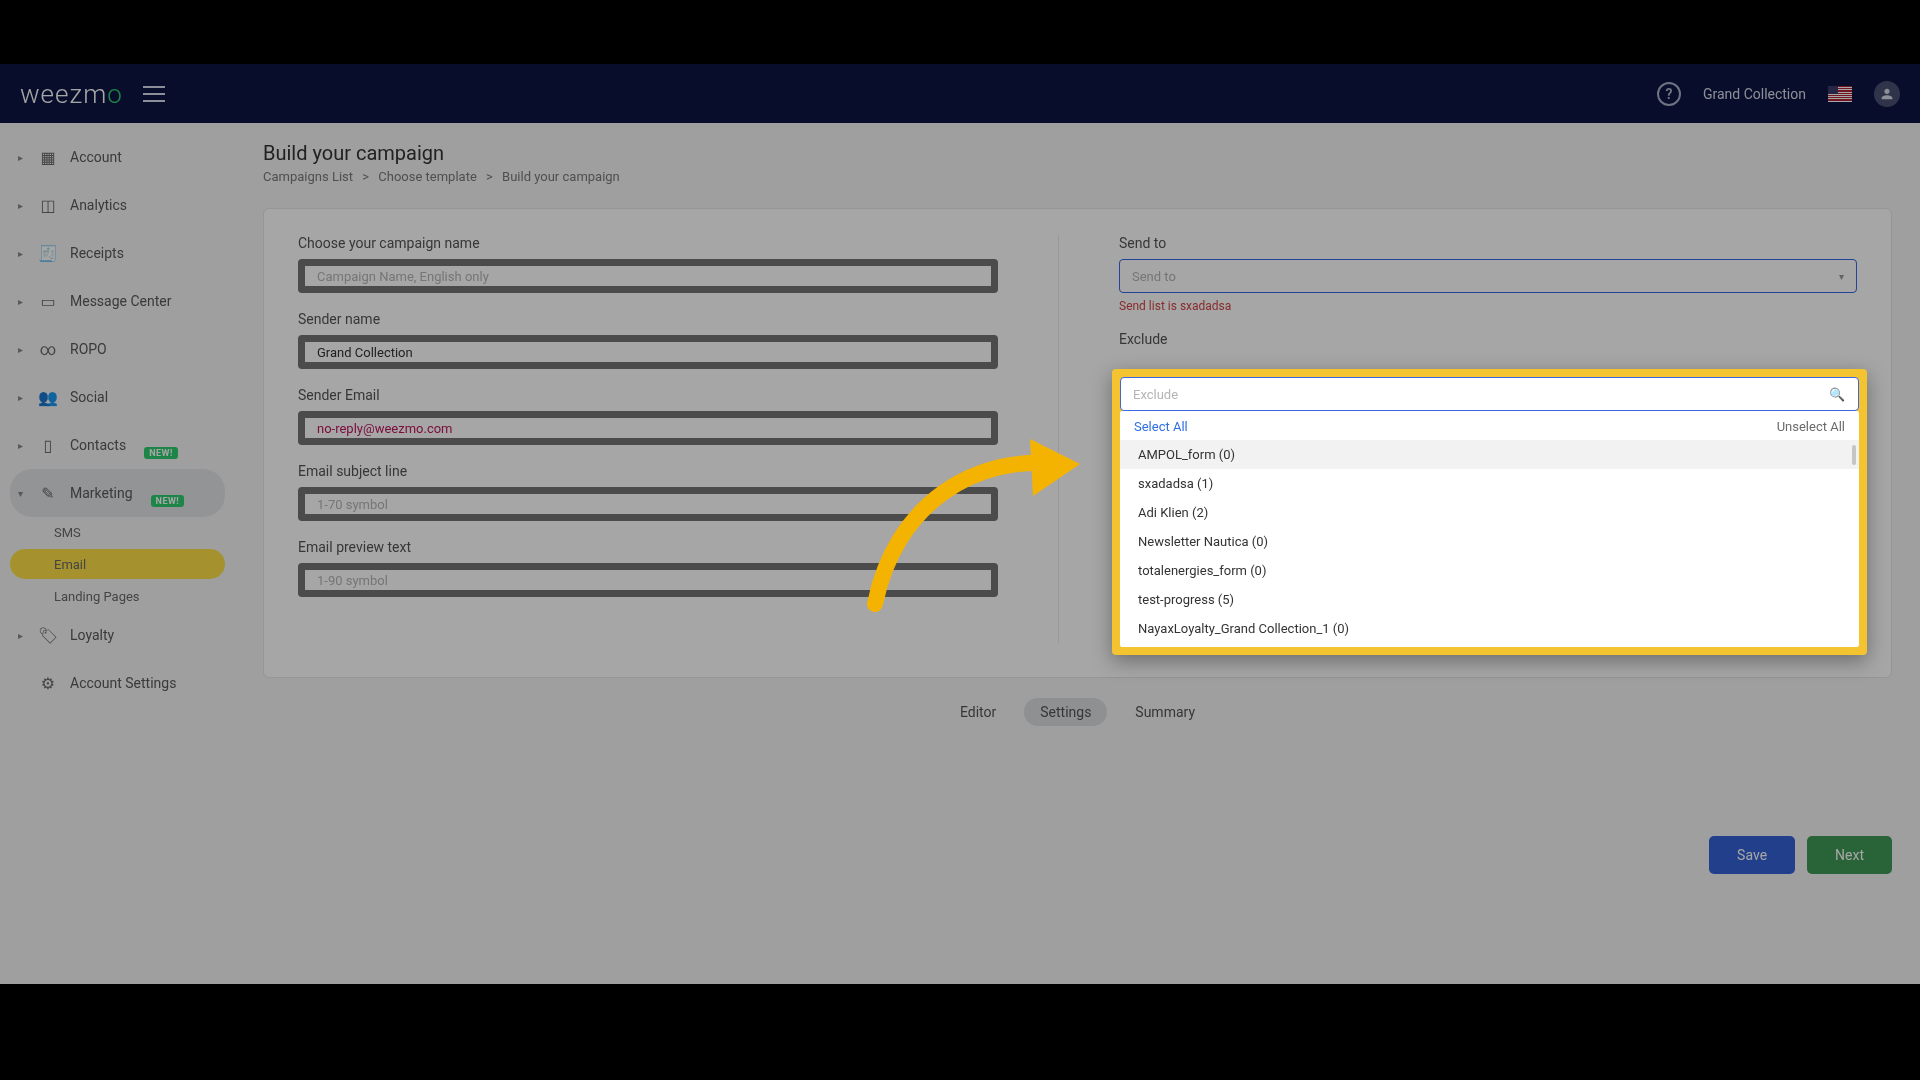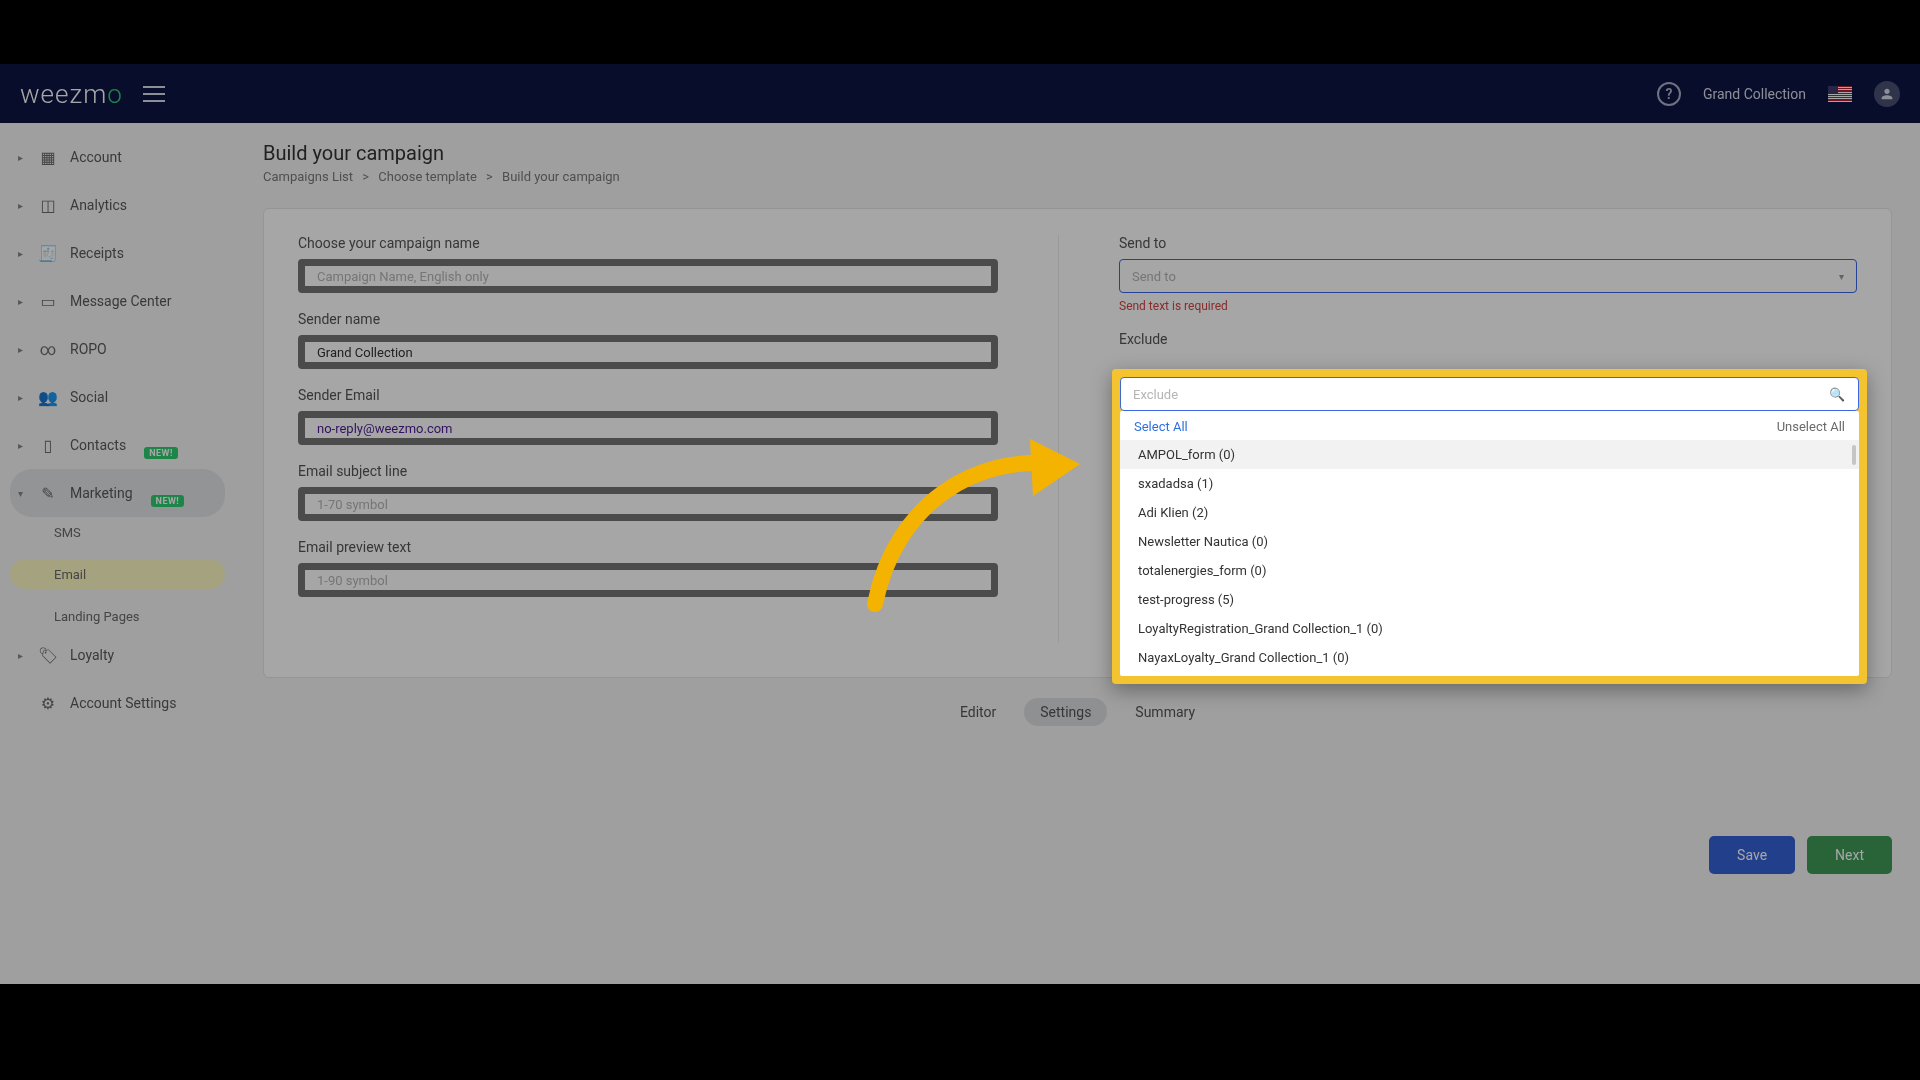--- a/index.html
+++ b/index.html
@@ -26,38 +26,38 @@
 .avatar-circle { width:26px; height:26px; border-radius:50%; background:#4a5173; display:flex; align-items:center; justify-content:center; }
 .avatar-circle svg{width:16px;height:16px;fill:#d8dce8;}
 
 
 .sidebar { position:absolute; top:59px; left:0; width:235px; bottom:0; background:#f4f4f4; padding-top:10px; font-size:14px; color:#5a5a5a; z-index:4; }
 .nav-item { display:flex; align-items:center; height:48px; padding:0 12px 0 18px; gap:12px; cursor:pointer; }
 .nav-item .caret { width:8px; font-size:10px; color:#888; }
 .nav-item .nicon { width:20px; text-align:center; color:#6a6a6a; font-size:16px; }
 .nav-item.active { background:#e2e3e7; border-radius:22px; margin:0 10px; padding-left:8px; }
 .nav-sub { padding-left:54px; height:30px; display:flex; align-items:center; font-size:13px; color:#6a6a6a; cursor:pointer; }
-.nav-sub.active { background:#fef9c3; border-radius:18px; margin:12px 10px; padding-left:44px; }
+.nav-sub.active { background:#fde047; border-radius:18px; margin:2px 10px; padding-left:44px; }
 .badge-new { background:#2ecc71; color:#fff; font-size:9px; font-weight:700; padding:1px 5px; border-radius:3px; margin-left:6px; letter-spacing:0.5px;margin-top:16px; }
 
 
 .main { position:absolute; left:235px; top:59px; right:0; bottom:0; padding:18px 28px 0 28px; overflow:hidden; z-index:3; }
 .page-title { font-size:20px; color:#333; margin-bottom:4px; }
 .breadcrumb { font-size:13px; color:#7a7a7a; margin-bottom:24px; }
 .breadcrumb .sep { margin:0 6px; }
 
 .card { background:#fff; border:1px solid #e5e5e5; border-radius:6px; padding:26px 34px 34px 34px; display:flex; gap:0; min-height:470px; position:relative; }
 .col-left { flex:0 0 760px; padding-right:60px; }
 .col-right { flex:1; padding-left:60px; border-left:1px solid #ececec; position:relative; }
 
 .field-label { font-size:14px; color:#555; margin:18px 0 8px 0; }
 .field-label:first-child{margin-top:0;}
 .input { width:100%; height:34px; border:7px solid #737373; border-radius:4px; padding:0 12px; font-size:13px; color:#333; background:#fff; }
 .input::placeholder { color:#b5b5b5; }
-.input.readonly { color:#4c1d95; }
+.input.readonly { color:#be185d; }
 .select { width:100%; height:34px; border:1px solid #3b66e6; border-radius:4px; padding:0 12px; font-size:13px; color:#b5b5b5; background:#fff; display:flex; align-items:center; justify-content:space-between; }
 .err { color:#d14545; font-size:12px; margin-top:6px; }
 
 .tabs { text-align:center; margin-top:20px; }
 .tab { display:inline-block; font-size:14px; color:#555; padding:6px 16px; margin:0 4px; cursor:pointer; }
 .tab.active { background:#dcdde1; border-radius:16px; }
 
 .action-bar { position:absolute; right:28px; bottom:110px; display:flex; gap:12px; }
 .btn { height:38px; padding:0 28px; border:none; border-radius:5px; font-size:14px; color:#fff; cursor:pointer; }
 .btn-save { background:#3461d6; }
@@ -189,21 +189,21 @@
         <input class="input" placeholder="1-70 symbol" style="">
         <div class="field-label">Email preview text</div>
         <input class="input" placeholder="1-90 symbol" style="">
       </div>
       <div class="col-right">
         <div class="field-label">Send to</div>
         <div class="select">
           <span>Send to</span>
           <span style="font-size:10px;color:#999;">▾</span>
         </div>
-        <div class="err">Send text is required</div>
+        <div class="err">Send list is sxadadsa</div>
         <div class="field-label">Exclude</div>
       </div>
     </div>
 
     <div class="tabs">
       <span class="tab">Editor</span>
       <span class="tab active">Settings</span>
       <span class="tab">Summary</span>
     </div>
 
@@ -225,21 +225,20 @@
         <span class="sel">Select All</span>
         <span class="unsel">Unselect All</span>
       </div>
       <div class="dd-list">
         <div class="dd-item hover">AMPOL_form (0)</div>
         <div class="dd-item">sxadadsa (1)</div>
         <div class="dd-item">Adi Klien (2)</div>
         <div class="dd-item">Newsletter Nautica (0)</div>
         <div class="dd-item">totalenergies_form (0)</div>
         <div class="dd-item">test-progress (5)</div>
-        <div class="dd-item">LoyaltyRegistration_Grand Collection_1 (0)</div>
         <div class="dd-item">NayaxLoyalty_Grand Collection_1 (0)</div>
       </div>
       <div class="dd-scroll"></div>
     </div>
   </div>
 
   <div class="arrow">
     <svg viewBox="0 0 260 190">
       <path d="M20,180 C40,80 120,30 205,40" stroke="#f5b301" stroke-width="16" fill="none" stroke-linecap="round"></path>
       <path d="M175,15 L225,40 L178,72 Z" fill="#f5b301"></path>

